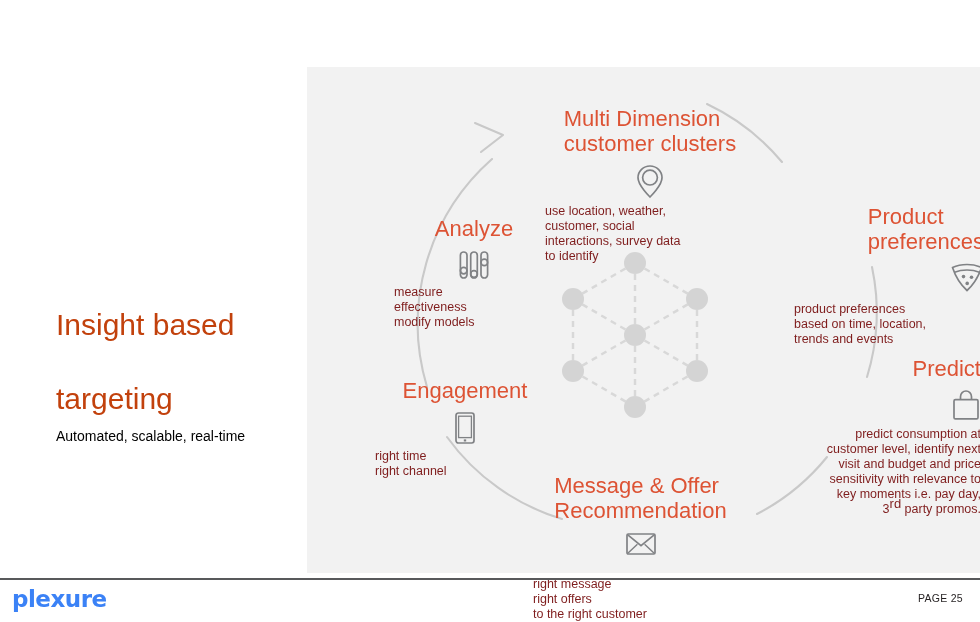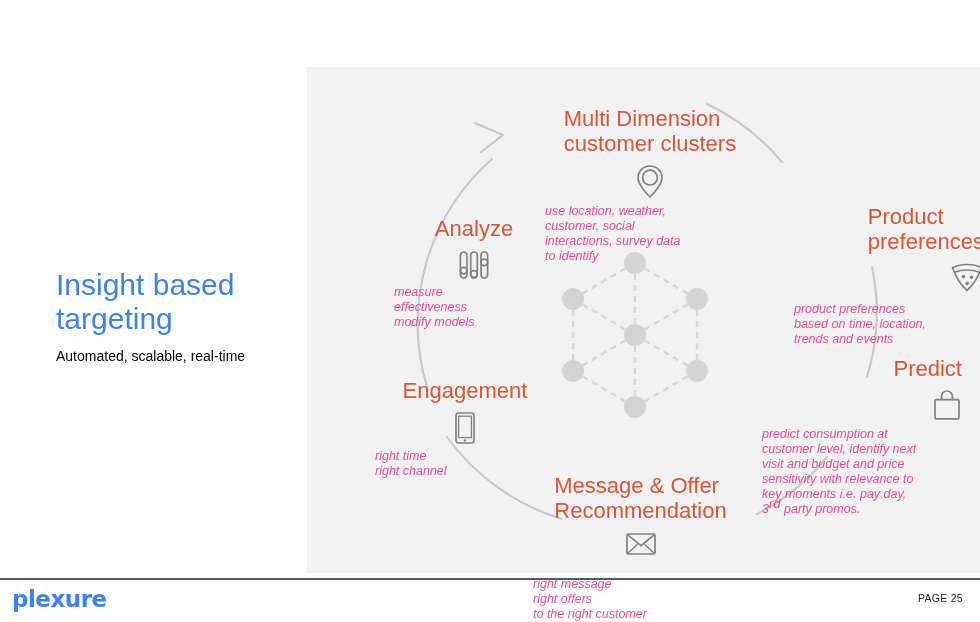--- a/index.html
+++ b/index.html
@@ -15,52 +15,53 @@
 
   
   .panel{
     position:absolute;left:307px;top:67px;width:673px;height:506px;
     background:#f2f2f2;
   }
 
   
   .left-block{position:absolute;left:56px;top:268px;width:250px;}
   .title{
-    font-size:30px;line-height:34px;color:#3b82f6;font-weight:400;
+    font-size:30px;line-height:34px;color:#c2410c;font-weight:400;
     letter-spacing:0px;
+    margin-top:40px;
   }
   .subtitle{
     margin-top:9px;
     font-size:14px;line-height:23px;color:#000000;font-weight:400;
   }
 
   
   .arc-svg{position:absolute;left:307px;top:67px;width:673px;height:506px;}
 
   
   .hex-svg{position:absolute;left:545px;top:240px;width:180px;height:180px;}
 
   
   .node{position:absolute;}
   .node-head{display:flex;align-items:center;gap:8px;flex-direction:column;}
   .node-title{
     color:#dd5334;font-weight:400;white-space:pre-line;
   }
   .t-big{font-size:22px;line-height:25px;}
   .node-body{
-    color:#ec4899;font-size:12.5px;line-height:15px;
-    white-space:pre-line;margin-top:4px;font-style:italic;
+    color:#7f1d1d;font-size:12.5px;line-height:15px;
+    white-space:pre-line;margin-top:4px;
   }
   .ico{flex:0 0 auto;display:block;}
   .ico svg{display:block;}
 
   
   #node-multi{left:545px;top:106px;width:210px;}
   #node-product{left:751px;top:204px;width:190px;margin-left:43px;}
-  #node-predict{left:762px;top:356px;width:200px;}
+  #node-predict{left:781px;top:356px;width:200px;text-align:right;}
   #node-message{left:533px;top:473px;width:215px;}
   #node-engagement{left:375px;top:378px;width:180px;}
   #node-analyze{left:394px;top:216px;width:160px;}
 
   #node-product .node-head,#node-predict .node-head{align-items:flex-end;}
   #node-analyze .node-head{align-items:center;}
 
   .sup{font-size:13px;vertical-align:super;line-height:0;}
 
   

